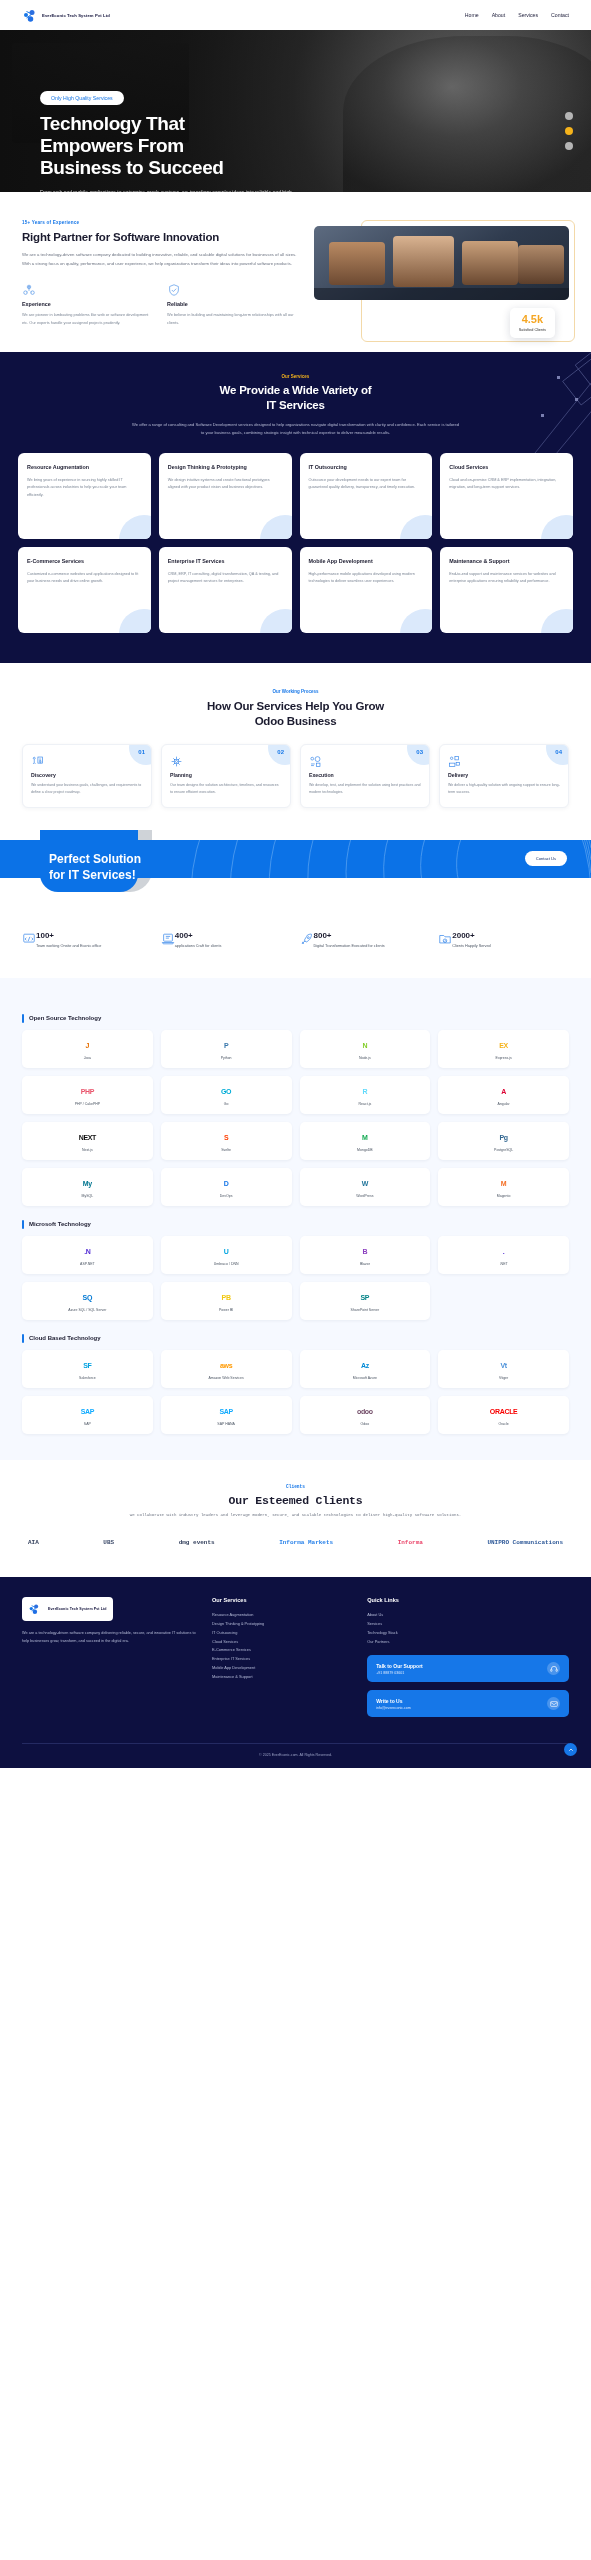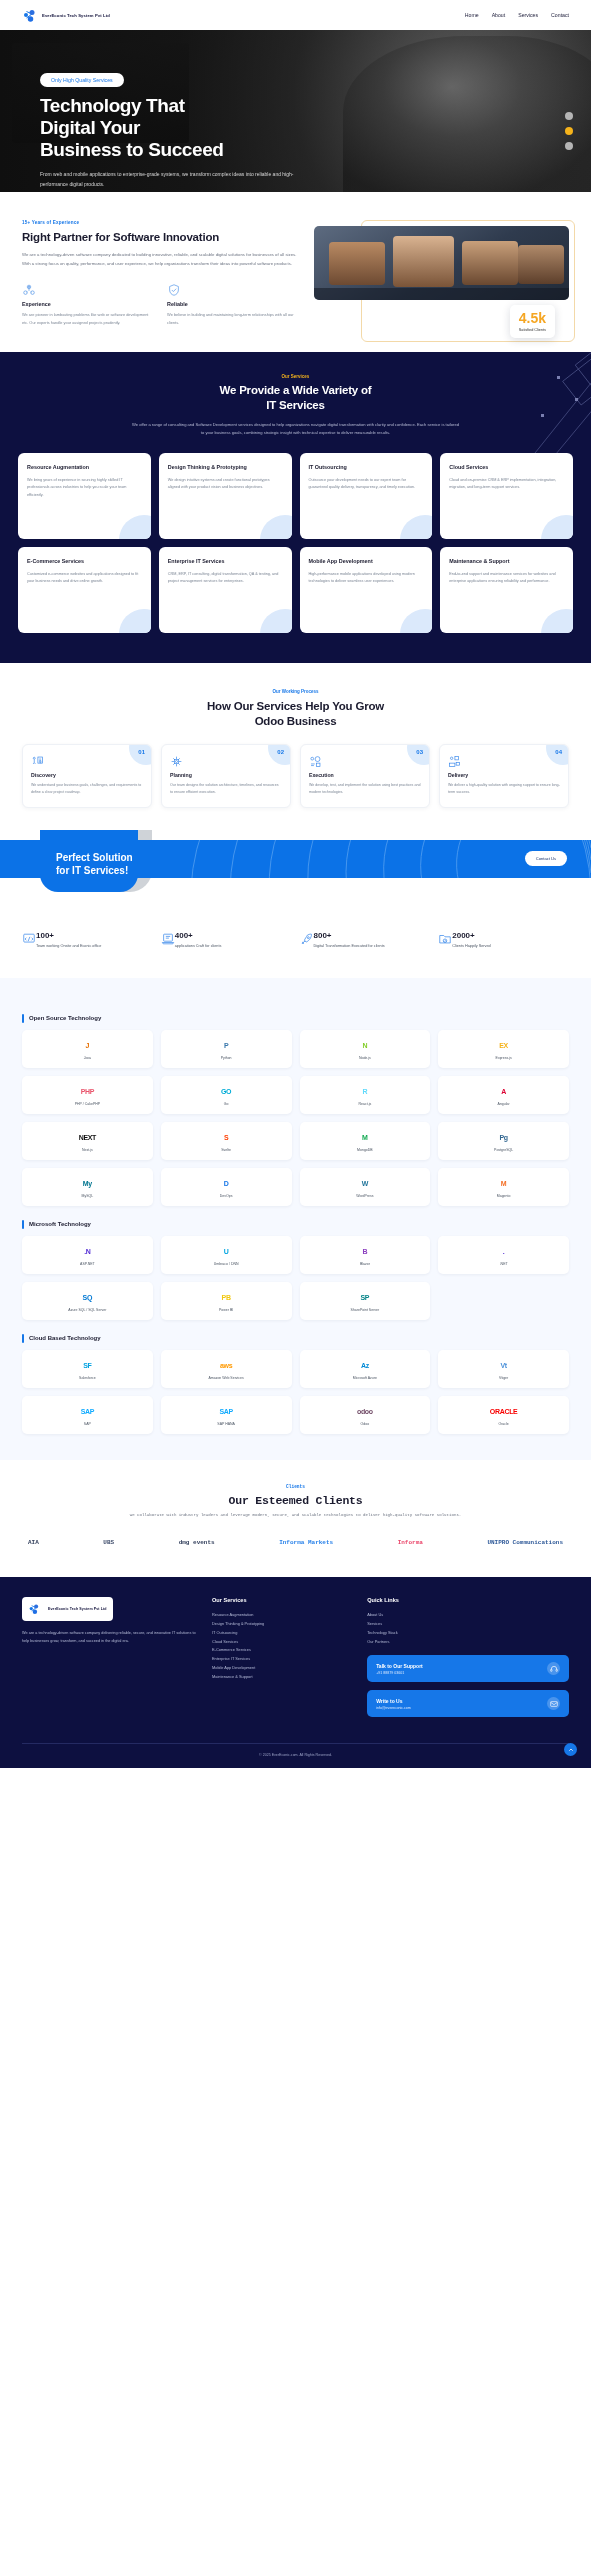--- a/index.html
+++ b/index.html
@@ -24,21 +24,21 @@
     background:
       radial-gradient(circle at 76% 40%, #8d8d8d 0%, #6a6a6a 16%, #3c3c3c 34%, #232323 60%),
       linear-gradient(110deg,#4a4a4a 0%,#2e2e2e 40%,#1d1d1d 100%);
     filter:grayscale(1);}
   .hero-bg::before{content:"";position:absolute;left:2%;top:8%;width:30%;height:62%;
     background:linear-gradient(160deg,#2b2b2b,#111);border-radius:3px;opacity:.92;}
   .hero-bg::after{content:"";position:absolute;left:58%;top:4%;width:46%;height:104%;
     background:radial-gradient(ellipse at 40% 30%, #9a9a9a 0%, #5c5c5c 30%, #2a2a2a 70%);
     border-radius:45% 40% 0 0;opacity:.95;}
   .hero-scrim{position:absolute;inset:0;background:linear-gradient(90deg,rgba(10,10,10,.80) 0%,rgba(15,15,15,.55) 48%,rgba(20,20,20,.25) 100%);}
-  .hero-inner{position:absolute;left:40px;top:38px;width:300px;}
+  .hero-inner{position:absolute;left:40px;top:56px;width:300px;}
   .pill{display:inline-block;background:#fff;color:#1677e8;font-size:5.2px;padding:4px 11px;border-radius:20px;margin-bottom:8px;}
   .hero-h1{color:#fff;font-size:19px;line-height:1.16;font-weight:bold;letter-spacing:-.4px;}
   .hero-sub{color:#d8d8d8;font-size:5px;line-height:1.9;margin-top:9px;max-width:262px;}
   .hero-dots{position:absolute;right:18px;top:82px;display:flex;flex-direction:column;gap:7px;}
   .hero-dots i{width:8px;height:8px;border-radius:50%;background:#b5b5b5;display:block;}
   .hero-dots i.on{background:#f5b31b;}
   
   .about{padding:28px 22px 26px;display:flex;gap:16px;}
   .about-left{width:52%;}
   .eyebrow{color:#1677e8;font-size:4.6px;font-weight:bold;letter-spacing:.2px;}
@@ -51,21 +51,21 @@
   .feat p{font-size:3.9px;line-height:1.95;color:#7b8594;}
   .about-right{width:48%;position:relative;padding-top:6px;}
   .photo{height:74px;border-radius:5px;overflow:hidden;position:relative;
     background:linear-gradient(150deg,#5d6b80,#2f3b4e 55%,#222b38);}
   .photo .f1{position:absolute;left:6%;top:22%;width:22%;height:58%;background:linear-gradient(180deg,#b98a63,#6d4a32);border-radius:4px;}
   .photo .f2{position:absolute;left:31%;top:14%;width:24%;height:68%;background:linear-gradient(180deg,#d9b391,#7a5438);border-radius:4px;}
   .photo .f3{position:absolute;left:58%;top:20%;width:22%;height:60%;background:linear-gradient(180deg,#c9a07b,#6a4830);border-radius:4px;}
   .photo .f4{position:absolute;left:80%;top:26%;width:18%;height:52%;background:linear-gradient(180deg,#b08a6a,#5d3f2b);border-radius:4px;}
   .photo-band{position:absolute;left:0;right:0;bottom:0;height:16%;background:rgba(18,24,34,.55);}
   .stat-box{position:absolute;right:14px;bottom:-12px;background:#fff;border-radius:5px;box-shadow:0 2px 9px rgba(20,30,60,.16);padding:6px 9px;text-align:center;}
-  .stat-num{color:#f5a623;font-size:14px;font-weight:bold;line-height:1;}
+  .stat-num{color:#f5a623;font-size:11px;font-weight:bold;line-height:1;}
   .stat-lab{font-size:3.8px;color:#333;margin-top:3px;}
   .about-deco{position:absolute;right:-6px;top:0;bottom:-16px;width:84%;border:1px solid #f3d9a8;border-radius:6px;z-index:-1;}
   
   .services{background:#0d1040;padding:22px 18px 30px;position:relative;overflow:hidden;}
   .svc-deco{position:absolute;right:-30px;top:-14px;width:150px;height:130px;opacity:.85;}
   .center{text-align:center;}
   .eyebrow-y{color:#f5b31b;font-size:4.5px;font-weight:bold;}
   .h2-w{color:#fff;font-size:11.5px;font-weight:bold;line-height:1.3;margin-top:4px;letter-spacing:-.2px;}
   .sub-w{color:#b9bdd6;font-size:4.1px;line-height:2.0;max-width:330px;margin:8px auto 0;}
   .svc-grid{display:grid;grid-template-columns:repeat(4,1fr);gap:8px;margin-top:16px;}
@@ -82,21 +82,21 @@
   .proc-num{position:absolute;right:6px;top:4px;font-size:6px;font-weight:bold;color:#1677e8;z-index:2;}
   .proc-ic{width:13px;height:13px;margin-bottom:5px;position:relative;z-index:1;}
   .proc-card h4{font-size:5.2px;font-weight:bold;color:#1b1b2f;}
   .proc-card p{font-size:3.6px;line-height:1.9;color:#7b8594;margin-top:4px;}
   
   .cta-wrap{position:relative;height:62px;margin-top:12px;}
   .cta-tab{position:absolute;left:40px;top:0;width:98px;height:62px;background:#0b72e7;border-radius:0 0 18px 18px;z-index:3;}
   .cta-shadow{position:absolute;left:40px;top:0;width:112px;height:62px;background:#cfd3d8;border-radius:0 0 22px 22px;z-index:1;}
   .cta-bar{position:absolute;left:0;right:0;top:10px;height:38px;background:#0b72e7;z-index:2;overflow:hidden;}
   .cta-bar svg{position:absolute;right:0;top:-22px;}
-  .cta-text{position:absolute;left:56px;top:21px;color:#fff;font-size:10px;font-weight:bold;line-height:1.35;z-index:4;}
+  .cta-text{position:absolute;left:49px;top:21px;color:#fff;font-size:12px;font-weight:bold;line-height:1.35;z-index:4;}
   .cta-btn{position:absolute;right:24px;top:21px;background:#fff;color:#15306b;font-size:4.1px;padding:5px 11px;border-radius:20px;z-index:4;border:none;cursor:pointer;font-family:inherit;}
   
   .stats{padding:24px 22px 28px;}
   .small-c{font-size:4.1px;color:#6b7280;margin-top:5px;}
   .stat-grid{display:grid;grid-template-columns:repeat(4,1fr);gap:8px;margin-top:16px;}
   .stat-item{display:flex;align-items:flex-start;}
   .stat-ic{width:14px;height:14px;flex:0 0 auto;}
   .stat-item .n{font-size:8px;font-weight:bold;color:#1b1b2f;line-height:1;}
   .stat-item .t{font-size:3.8px;line-height:1.85;color:#4b5563;margin-top:3px;}
   
@@ -153,21 +153,21 @@
   </nav>
 </div>
 
 <section class="hero">
   <div class="hero-bg"></div>
   <div class="hero-scrim"></div>
   <div class="hero-inner">
     <span class="pill">Only High Quality Services</span>
     <h1 class="hero-h1">
       <span>Technology That</span><br>
-      <span>Digital Your</span><br>
+      <span>Empowers From</span><br>
       <span>Business to Succeed</span>
     </h1>
     <p class="hero-sub">From web and mobile applications to enterprise-grade systems, we transform complex ideas into reliable and high-performance digital products.</p>
   </div>
   <div class="hero-dots">
     <i></i>
     <i class="on"></i>
     <i></i>
   </div>
 </section>

